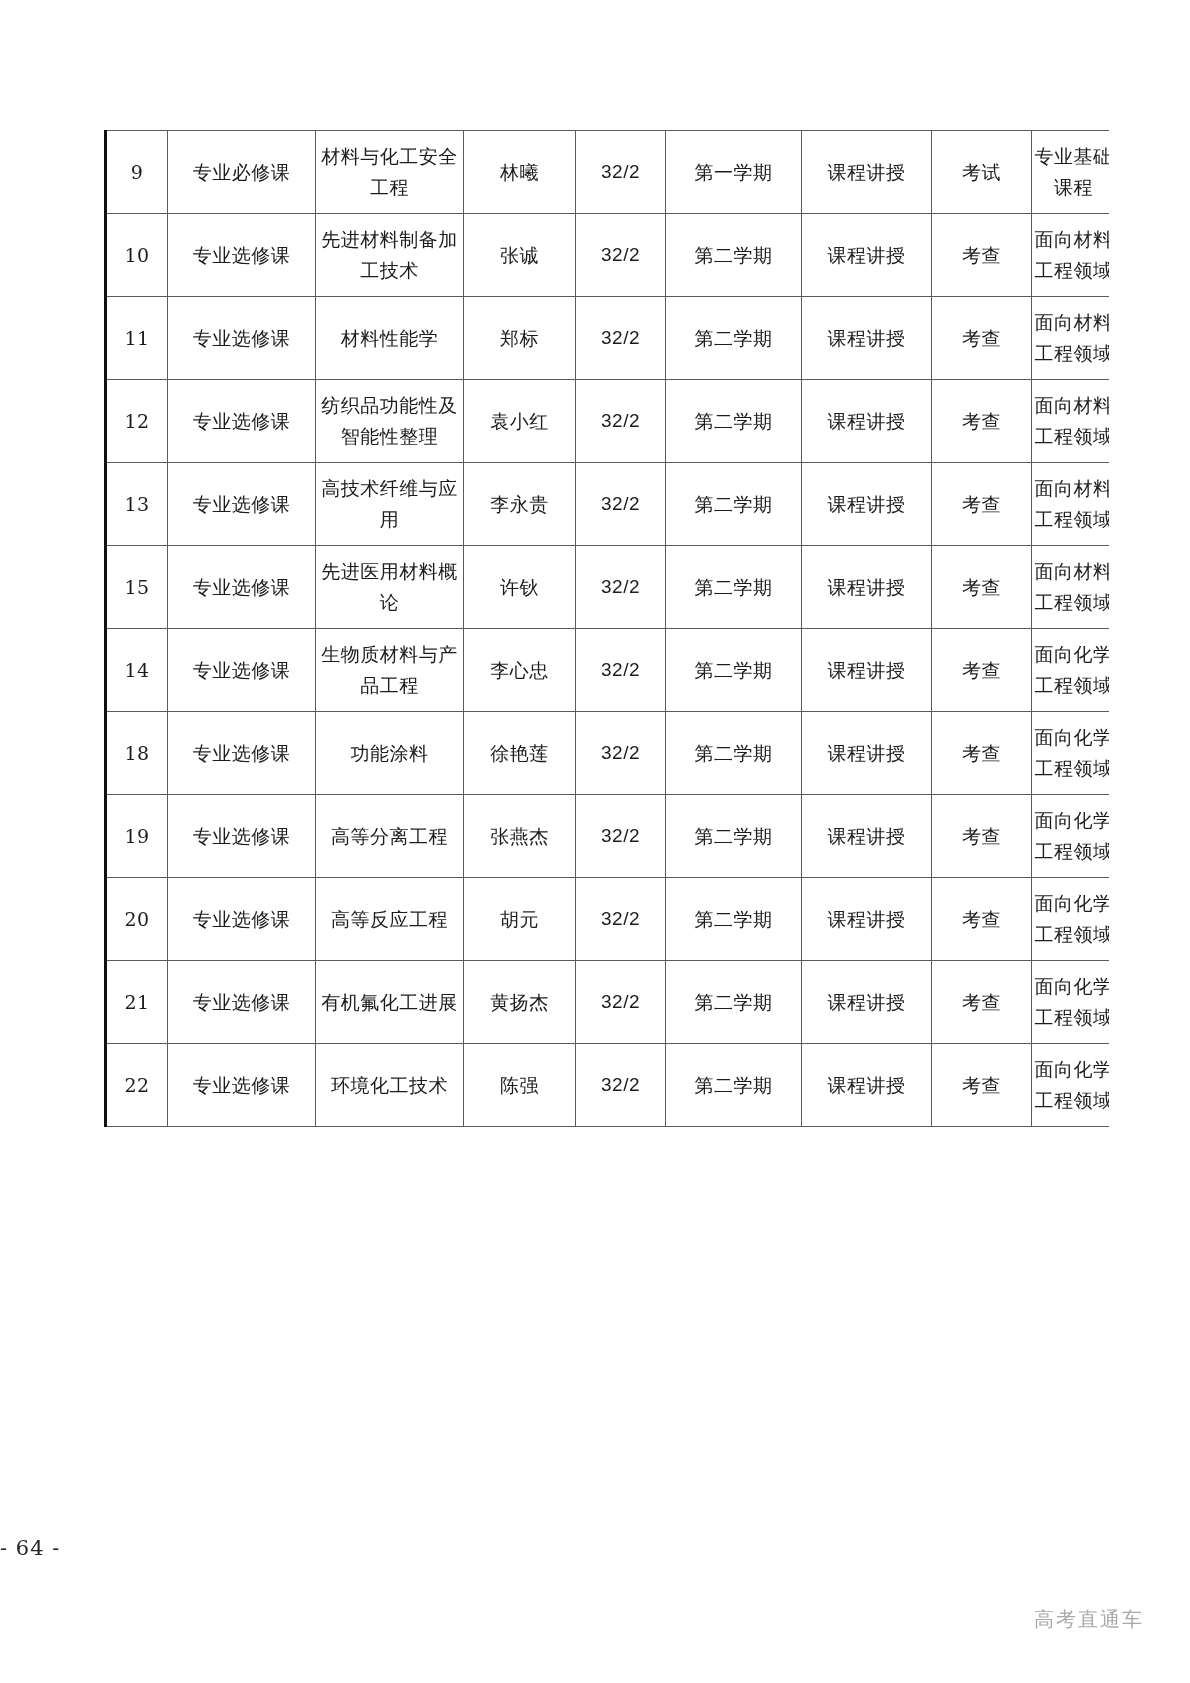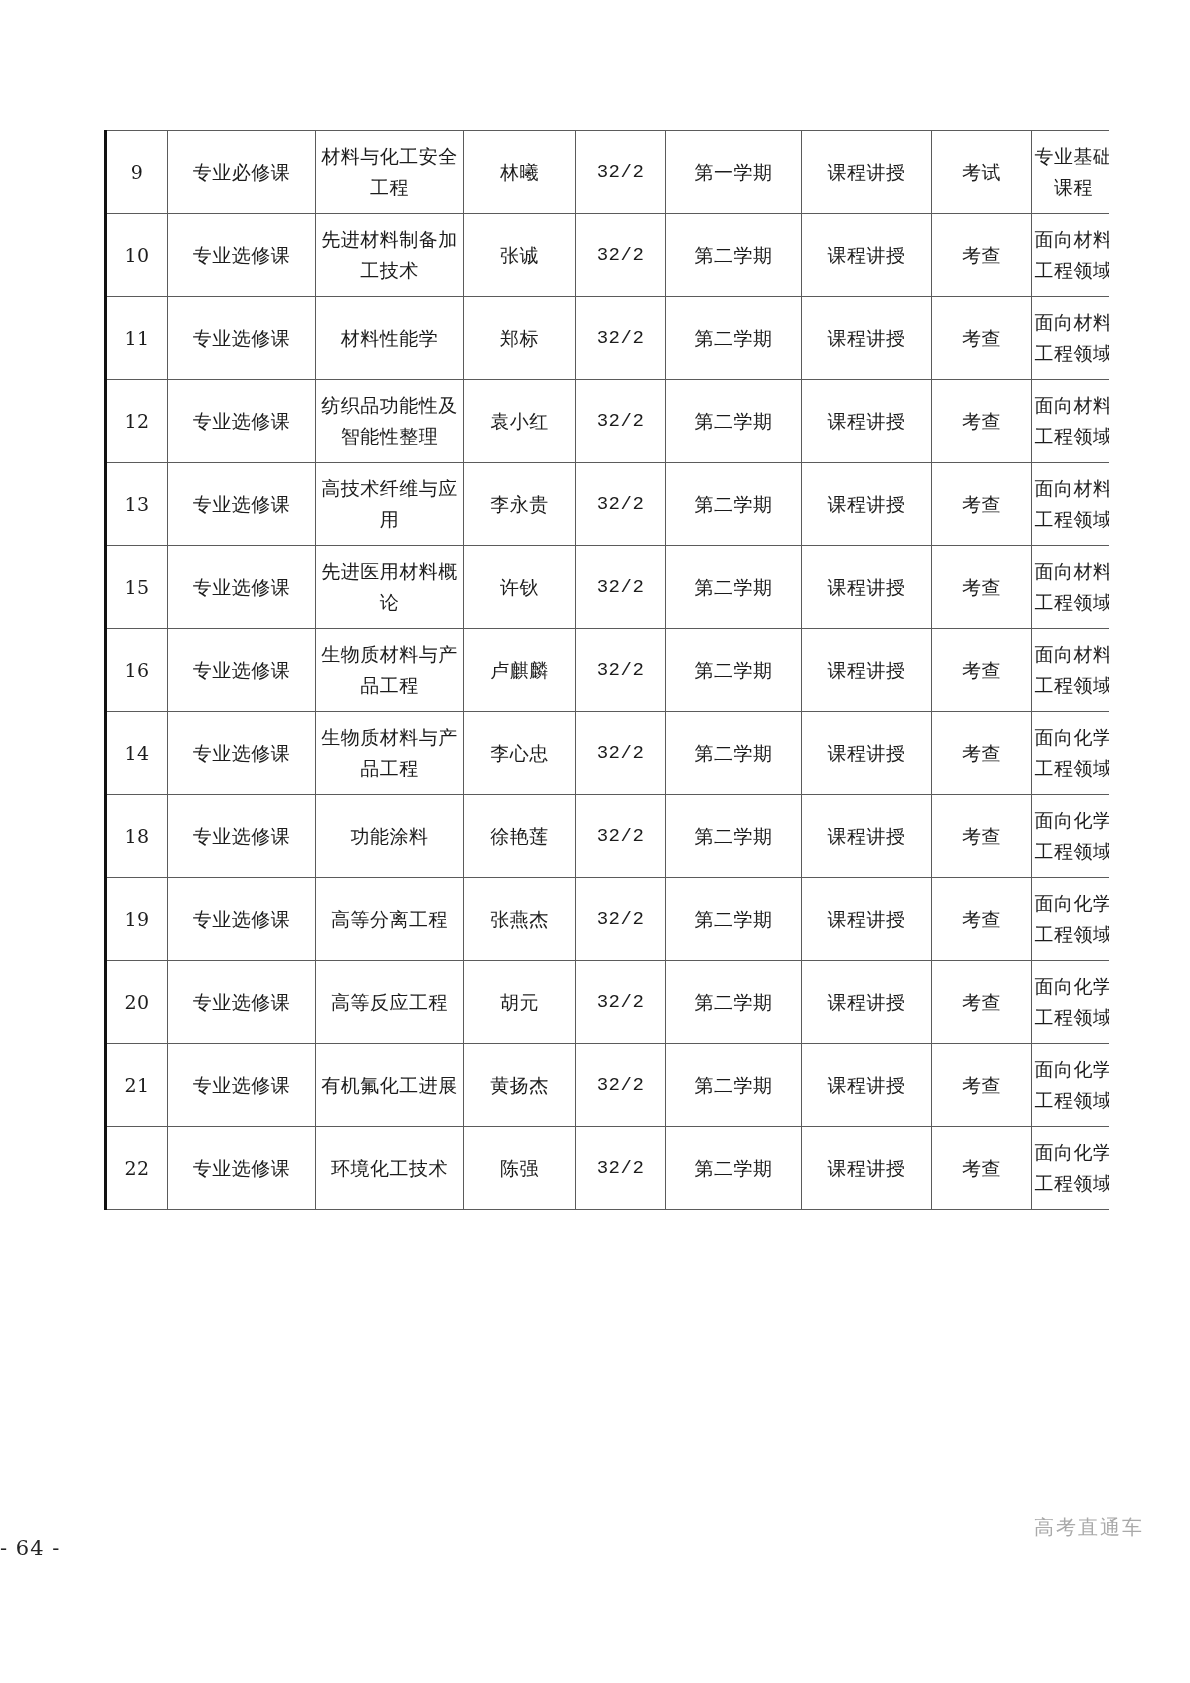--- a/index.html
+++ b/index.html
@@ -62,21 +62,21 @@
   col.c-mode    { width: 130px; }
   col.c-assess  { width: 100px; }
   col.c-field   { width: 84px; }
 
   td.num {
     font-family: "DejaVu Serif", "Liberation Serif", serif;
     font-size: 20px;
     letter-spacing: 0;
   }
   td.hours {
-    font-family: Liberation Mono, monospace;
+    font-family: Liberation Sans, sans-serif;
     font-size: 20px;
     letter-spacing: 0;
   }
   td.field {
     font-size: 18px;
     line-height: 1.55;
     letter-spacing: 1px;
     padding-left: 4px;
     padding-right: 4px;
     margin-top: 40px;
@@ -92,21 +92,21 @@
     text-align: left;
     font-family: "DejaVu Serif", "Liberation Serif", serif;
     font-size: 21px;
     color: #242424;
     letter-spacing: 1px;
   }
 
   .watermark {
     position: absolute;
     right: 46px;
-    top: 1514px;
+    top: 1606px;
     font-family: "DejaVu Sans", "Liberation Sans", sans-serif;
     font-size: 20px;
     color: #a9a9a9;
     letter-spacing: 2px;
     user-select: none;
   }
 </style>
 </head>
 <body>
 
@@ -186,31 +186,20 @@
             <td>专业选修课</td>
             <td>先进医用材料概论</td>
             <td>许钬</td>
             <td class="hours">32/2</td>
             <td>第二学期</td>
             <td>课程讲授</td>
             <td>考查</td>
             <td class="field">面向材料工程领域</td>
           </tr>
           <tr class="row-tall">
-            <td class="num">16</td>
-            <td>专业选修课</td>
-            <td>生物质材料与产品工程</td>
-            <td>卢麒麟</td>
-            <td class="hours">32/2</td>
-            <td>第二学期</td>
-            <td>课程讲授</td>
-            <td>考查</td>
-            <td class="field">面向材料工程领域</td>
-          </tr>
-          <tr class="row-tall">
             <td class="num">14</td>
             <td>专业选修课</td>
             <td>生物质材料与产品工程</td>
             <td>李心忠</td>
             <td class="hours">32/2</td>
             <td>第二学期</td>
             <td>课程讲授</td>
             <td>考查</td>
             <td class="field">面向化学工程领域</td>
           </tr>

